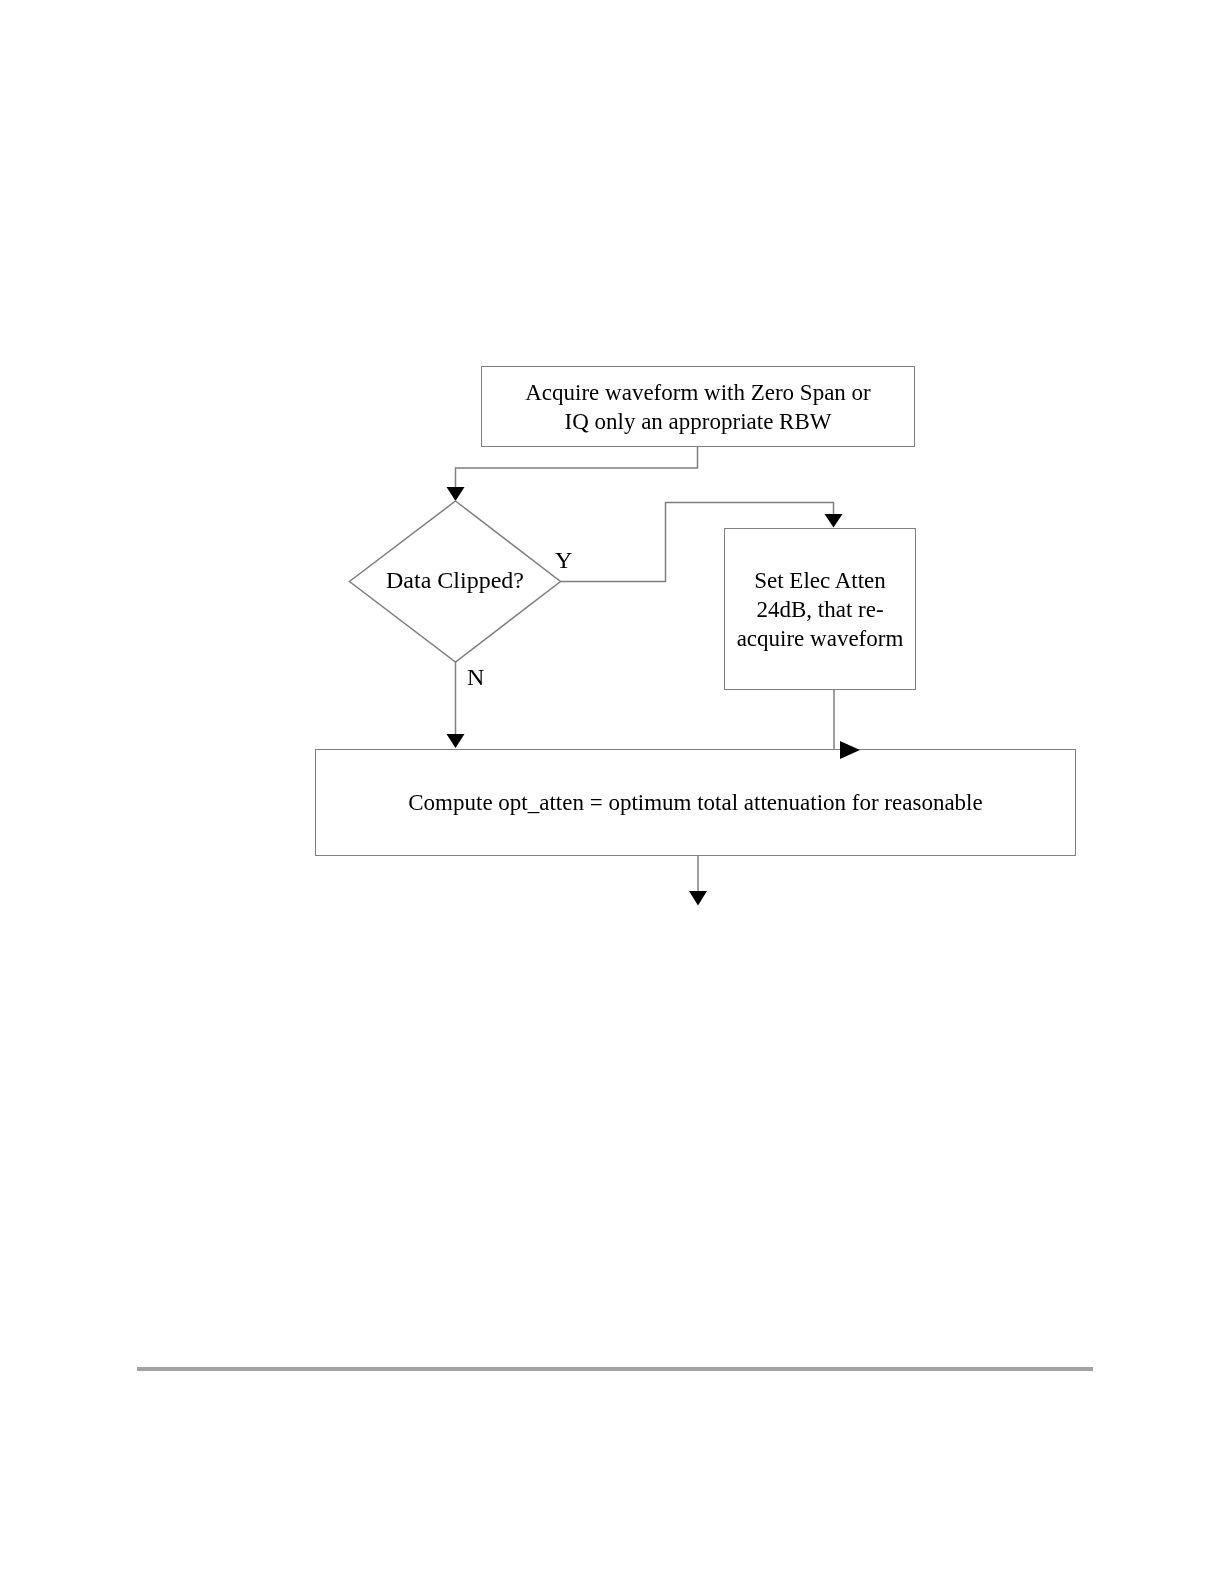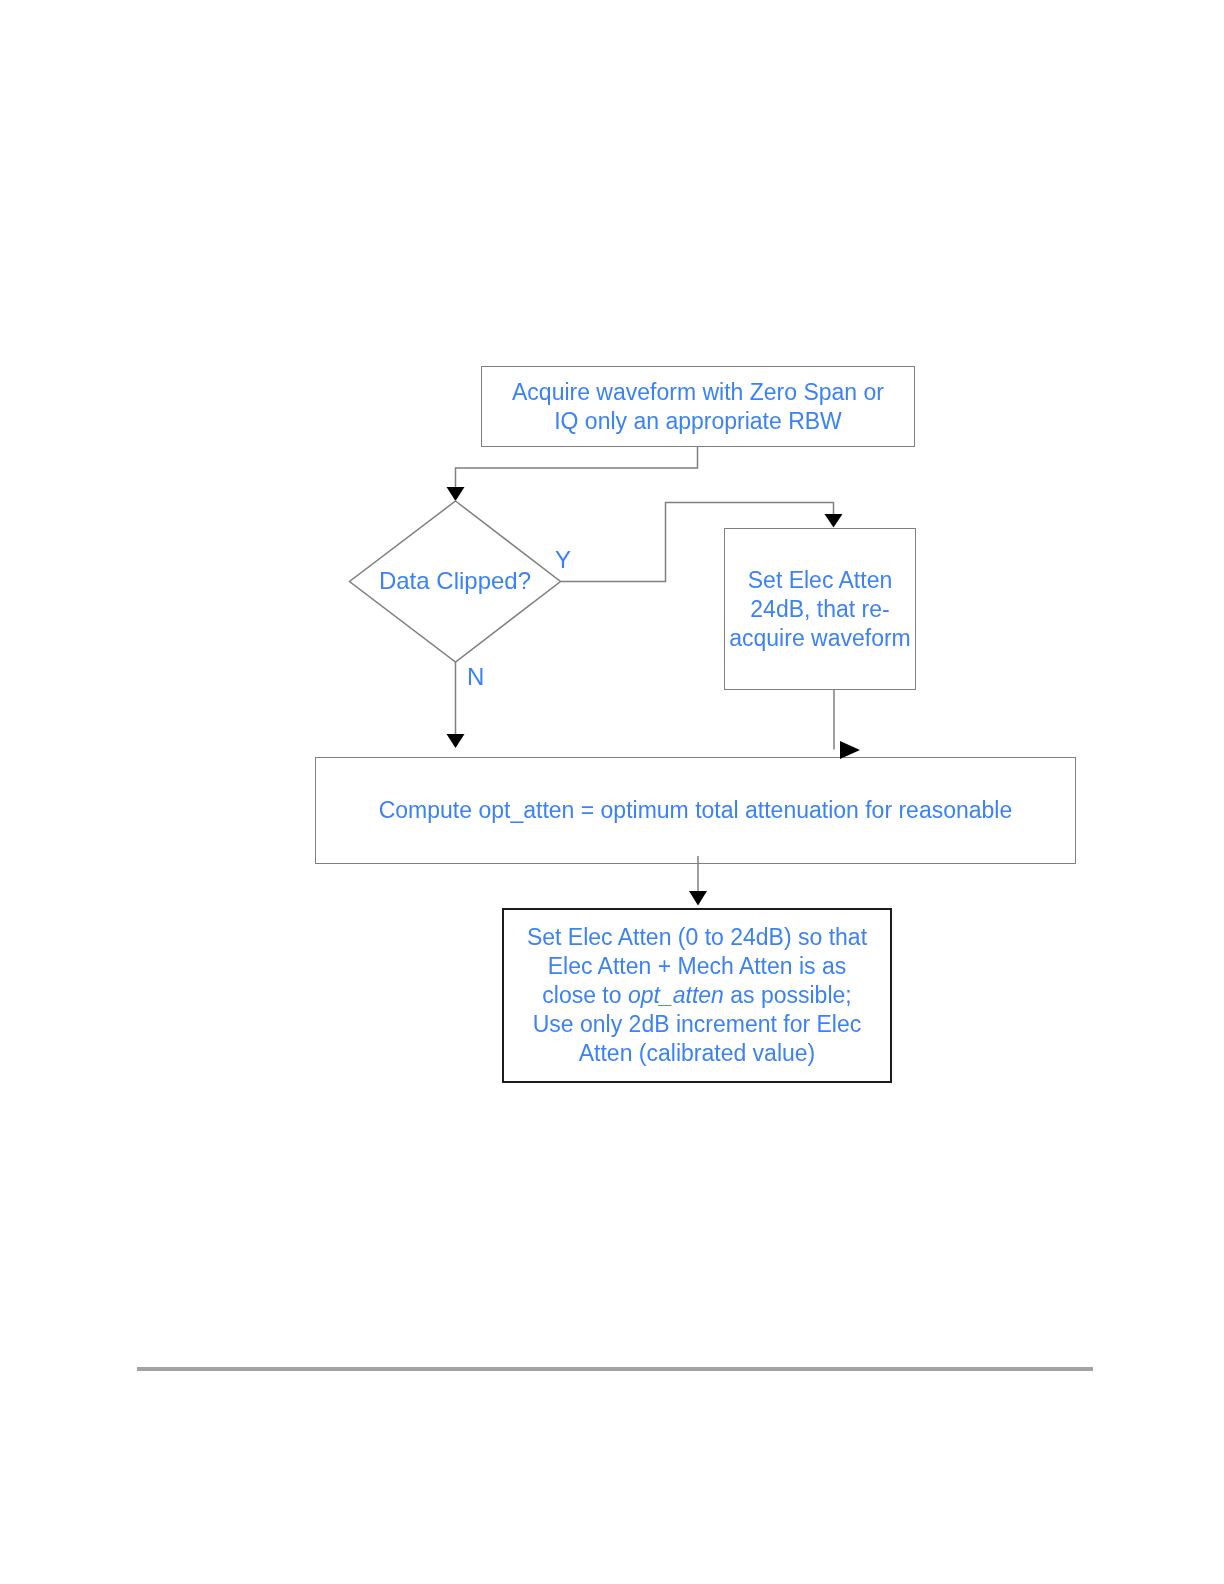--- a/index.html
+++ b/index.html
@@ -1,42 +1,42 @@
 <!DOCTYPE html>
 <html><head>
 <meta charset="utf-8">
 <style>
   html, body { margin: 0; padding: 0; background: #ffffff; }
   .page {
     position: relative;
     width: 1224px;
     height: 1584px;
     background: #ffffff;
-    font-family: Liberation Sans, sans-serif;
-    color: #3b82f6;
+    font-family: Liberation Serif, serif;
+    color: #000000;
     overflow: hidden;
   }
   .node {
     position: absolute;
     box-sizing: border-box;
     background: #ffffff;
     border: 1.5px solid #7f7f7f;
     display: flex;
     flex-direction: column;
     justify-content: center;
     align-items: center;
     text-align: center;
     font-size: 23px;
     line-height: 29px;
     z-index: 1;
   }
   .node.thick { border: 2.5px solid #1c1c1c; }
   .box-acquire  { left: 481px; top: 366px; width: 434px; height: 81px; }
   .box-setelec  { left: 724px; top: 528px; width: 192px; height: 162px; }
-  .box-compute  { left: 315px; top: 749px; width: 761px; height: 107px; margin-top: 8px; }
+  .box-compute  { left: 315px; top: 749px; width: 761px; height: 107px; }
   .box-final    { left: 502px; top: 908px; width: 390px; height: 175px; }
   .diamond-label {
     position: absolute;
     left: 344px; top: 566px; width: 222px;
     text-align: center;
     font-size: 24px; line-height: 29px;
     z-index: 3;
   }
   .branch-label {
     position: absolute;
@@ -97,23 +97,16 @@
   <div class="node box-setelec">
     <div>Set Elec Atten</div>
     <div>24dB, that re-</div>
     <div>acquire waveform</div>
   </div>
 
   <div class="node box-compute">
     <div>Compute opt_atten = optimum total attenuation for reasonable</div>
   </div>
 
-  <div class="node thick box-final">
-    <div>Set Elec Atten (0 to 24dB) so that</div>
-    <div>Elec Atten + Mech Atten is as</div>
-    <div><span>close to </span><em>opt_atten</em><span> as possible;</span></div>
-    <div>Use only 2dB increment for Elec</div>
-    <div>Atten (calibrated value)</div>
-  </div>
 
   <div class="footer-rule"></div>
 
 </div>
 
 </body></html>

